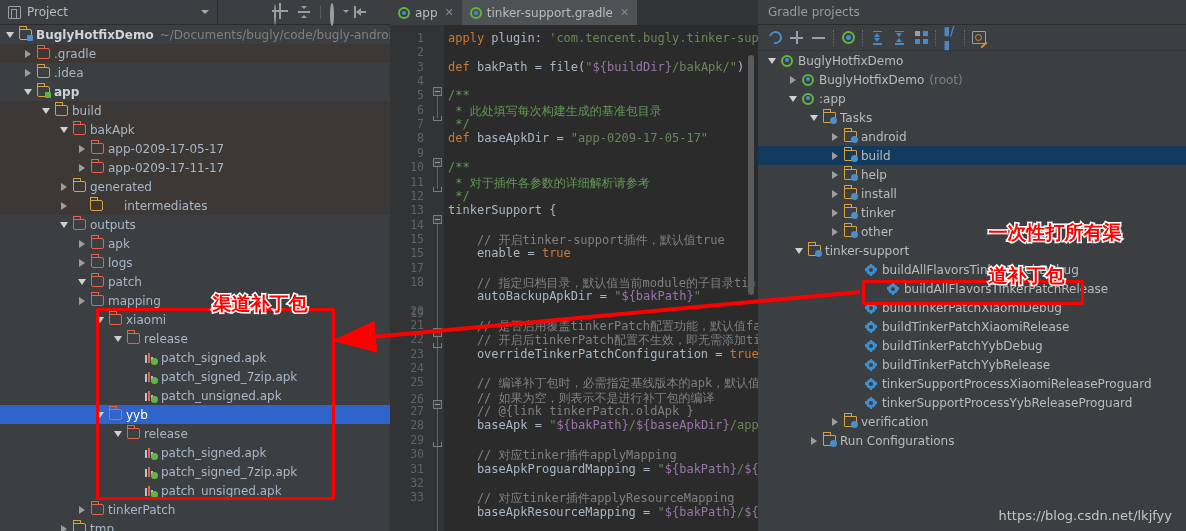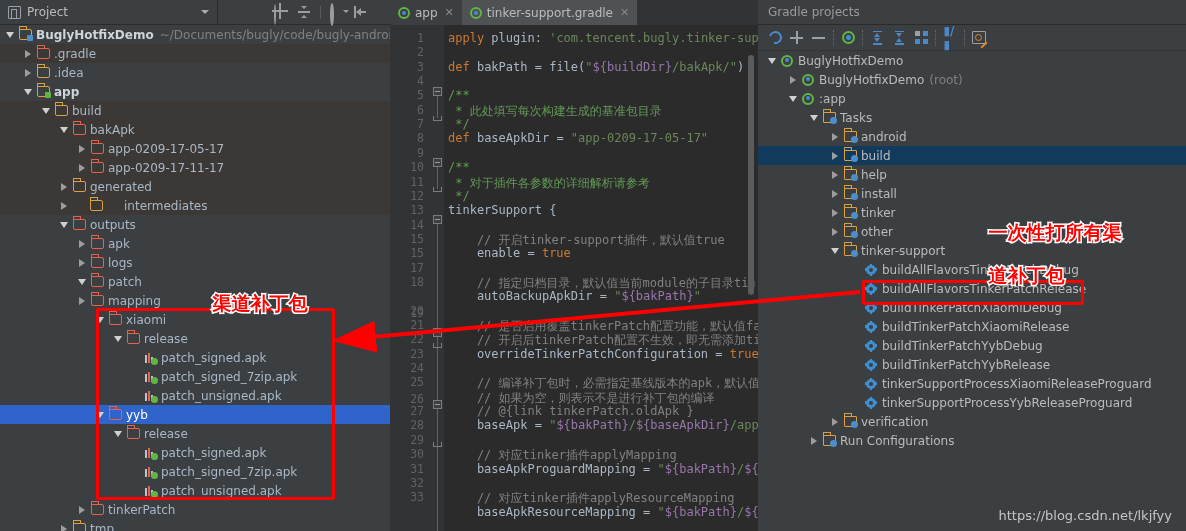--- a/index.html
+++ b/index.html
@@ -623,38 +623,38 @@
           <span class="taskfolder"></span>
           <span>tinker</span>
         </div>
         <div class="grow" style="padding-left: 67px;">
           <span class="gw">
             <i class="tri-r"></i>
           </span>
           <span class="taskfolder"></span>
           <span>other</span>
         </div>
-        <div class="grow" style="padding-left: 67px; align-items: center;">
+        <div class="grow" style="padding-left: 31px; align-items: center;">
           <span class="gw">
             <i class="tri-d"></i>
           </span>
           <span class="taskfolder"></span>
           <span>tinker-support</span>
         </div>
         <div class="grow" style="padding-left: 88px;">
           <span class="gw"></span>
           <span class="gear-task">
             <i class="s"></i>
             <i class="s2"></i>
             <i class="c"></i>
             <i class="h"></i>
           </span>
           <span>buildAllFlavorsTinkerPatchDebug</span>
         </div>
-        <div class="grow" style="padding-left: 88px;">
+        <div class="grow" style="padding-left: 110px;">
           <span class="gw"></span>
           <span class="gear-task">
             <i class="s"></i>
             <i class="s2"></i>
             <i class="c"></i>
             <i class="h"></i>
           </span>
           <span>buildAllFlavorsTinkerPatchRelease</span>
         </div>
         <div class="grow" style="padding-left: 88px;">

